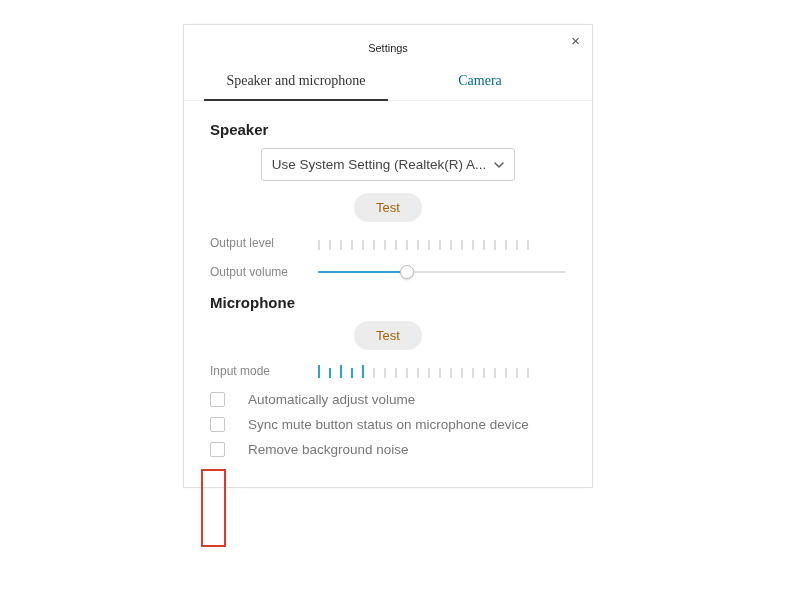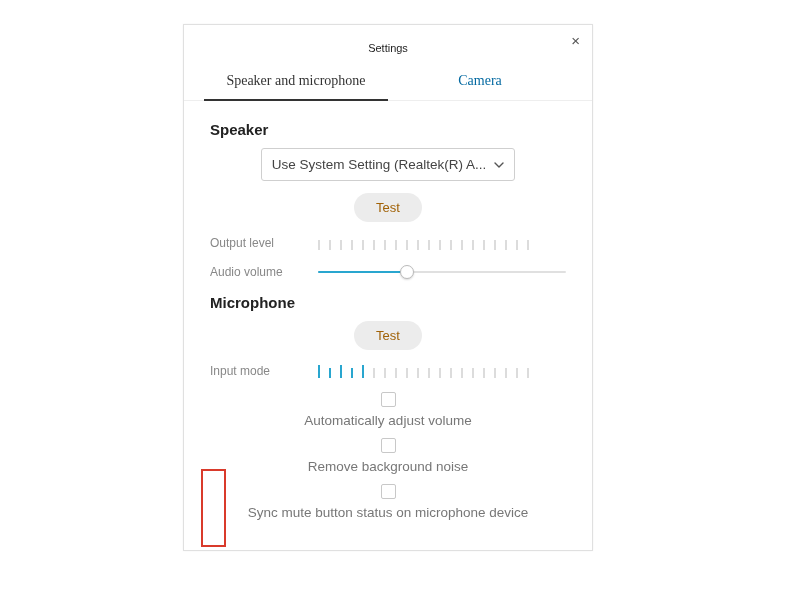--- a/index.html
+++ b/index.html
@@ -167,23 +167,22 @@
     border-radius: 50%;
     background: #fff;
     border: 1px solid #bbb;
     box-shadow: 0 1px 2px rgba(0,0,0,0.15);
     transform: translateX(-50%);
   }
   .checks { margin-top: 6px; }
   .check-row {
     display: flex;
     align-items: center;
-    gap: 6px;
+    gap: 23px;
     margin-bottom: 10px;
-    flex-direction: column;
   }
   .cbox {
     width: 15px; height: 15px;
     border: 1px solid #c8c8c8;
     border-radius: 2px;
     background: #fff;
     cursor: pointer;
     flex: 0 0 auto;
   }
   .check-row .chk-label {
@@ -262,21 +261,21 @@
           <div class="bar"></div>
           <div class="bar"></div>
           <div class="bar"></div>
           <div class="bar"></div>
           <div class="bar"></div>
           <div class="bar"></div>
         </div>
     </div>
 
     <div class="slider-row">
-      <span class="row-label">Audio volume</span>
+      <span class="row-label">Output volume</span>
       <div class="slider" id="out-slider">
         <div class="track"></div>
           <div class="fill" style="width: 36%;"></div>
           <div class="thumb" style="left: 36%;"></div>
       </div>
     </div>
 
     <div class="section-heading" style="margin-top:12px">Microphone</div>
 
     <div class="sel-row">
@@ -310,24 +309,24 @@
     </div>
 
 
     <div class="checks">
       <div class="check-row">
         <span class="cbox"></span>
         <span class="chk-label">Automatically adjust volume</span>
       </div>
       <div class="check-row">
         <span class="cbox"></span>
-        <span class="chk-label">Remove background noise</span>
+        <span class="chk-label">Sync mute button status on microphone device</span>
       </div>
       <div class="check-row">
         <span class="cbox"></span>
-        <span class="chk-label">Sync mute button status on microphone device</span>
+        <span class="chk-label">Remove background noise</span>
       </div>
     </div>
 
   </div>
 </div>
 
 <div class="highlight-box" id="hl" style="left: 201px; top: 469px; width: 25px; height: 78px; border-color: rgb(217, 58, 43);"></div>
 
 </body></html>

